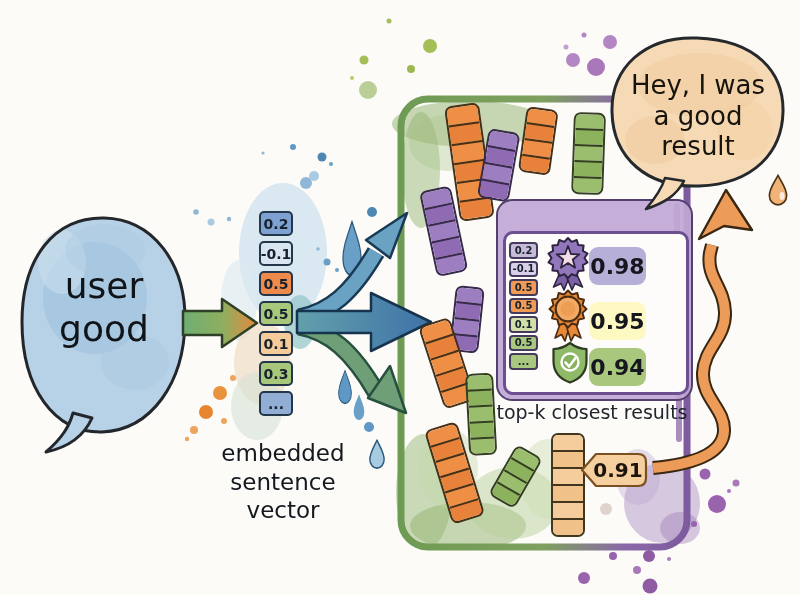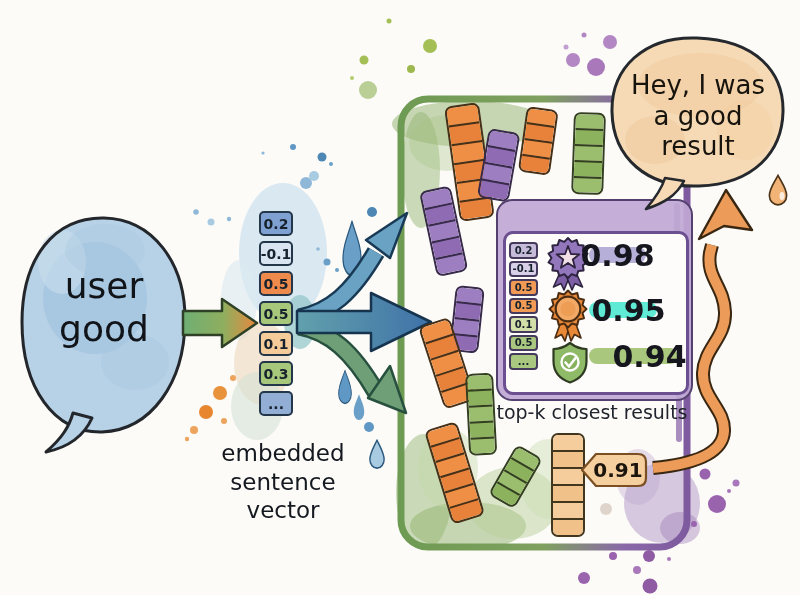--- a/index.html
+++ b/index.html
@@ -7,23 +7,23 @@
          font-family:"DejaVu Sans","Liberation Sans",sans-serif;}
   .abs{position:absolute;}
   .txt{position:absolute;white-space:pre-line;text-align:center;color:#14181f;}
   .vcol{position:absolute;}
   .vcell{box-sizing:border-box;border:2.5px solid #23364a;border-radius:5px;
          display:flex;align-items:center;justify-content:center;
          font-weight:600;color:#17212c;}
   .vcell.mini{border:2px solid #463a5c;border-radius:4px;}
   .bar{position:absolute;border:2.5px solid;border-radius:7px;overflow:hidden;
        transform-origin:top left;box-sizing:content-box;}
-  .score-pill{position:absolute;width:57px;height:16px;border-radius:9px;
+  .score-pill{position:absolute;width:57px;height:38px;border-radius:9px;
               display:flex;align-items:center;justify-content:center;
-              font-size:30px;font-weight:600;color:#16161e;}
+              font-size:22px;font-weight:600;color:#16161e;}
   #panel-outer{position:absolute;left:496px;top:199px;width:193px;height:198px;
                background:rgba(192,168,213,0.92);border:2.5px solid #54406e;border-radius:16px;}
   #panel-inner{position:absolute;left:503px;top:231px;width:180px;height:158px;
                background:#fdfcfa;border:3.5px solid #6b4f91;border-radius:10px;}
 </style>
 </head>
 <body>
 
 <div class="stage">
 
@@ -262,22 +262,22 @@
     <circle cx="23" cy="21" r="12.3" fill="#f2aa66" stroke="#4a2c12" stroke-width="2.2"></circle>
     <circle cx="23" cy="21" r="7.5" fill="#eb9648" opacity="0.6"></circle>
   </svg>
   <svg class="abs" style="left:550px;top:339px" width="40" height="46" viewBox="0 0 40 46">
     <path d="M20,4 C14,8.5 8,10 3.5,10 V22 C3.5,33 10,40 20,43.5 C30,40 36.5,33 36.5,22 V10 C32,10 26,8.5 20,4 Z" fill="#8fba68" stroke="#2f3a22" stroke-width="2.2" stroke-linejoin="round"></path>
     <circle cx="20" cy="23" r="8.5" fill="#86b25e" stroke="#ffffff" stroke-width="2.4"></circle>
     <path d="M15.5,23.5 l3.5,4 l6.5,-8.5" fill="none" stroke="#ffffff" stroke-width="2.6" stroke-linecap="round" stroke-linejoin="round"></path>
   </svg>
 
   <div class="score-pill" style="left: 589px; top: 247px; background: rgb(182, 176, 216);">0.98</div>
-  <div class="score-pill" style="left: 589px; top: 302px; background: #5eead4; padding-left: 11px;">0.95</div>
-  <div class="score-pill" style="left: 589px; top: 348px; background: rgb(170, 199, 126); padding-left: 32px;">0.94</div>
+  <div class="score-pill" style="left: 589px; top: 302px; background: #fef9c3;">0.95</div>
+  <div class="score-pill" style="left: 589px; top: 348px; background: rgb(170, 199, 126);">0.94</div>
 
   <div class="txt" style="left:490px;top:401px;width:204px;font-size:19px;color:#20242c">top-k closest results</div>
 
   <svg class="abs" style="left:576px;top:450px" width="74" height="40" viewBox="0 0 74 40">
     <path d="M20,4 L6,20 L20,36 H62 Q70,36 70,28 V12 Q70,4 62,4 Z" fill="#f6cf9f" stroke="#7a4f22" stroke-width="2.2" stroke-linejoin="round"></path>
     <text x="42" y="27" text-anchor="middle" font-size="20" font-weight="600" fill="#1c150d">0.91</text>
   </svg>
 
   <svg class="abs" style="left:0;top:0" width="800" height="595" viewBox="0 0 800 595">
     <g>

